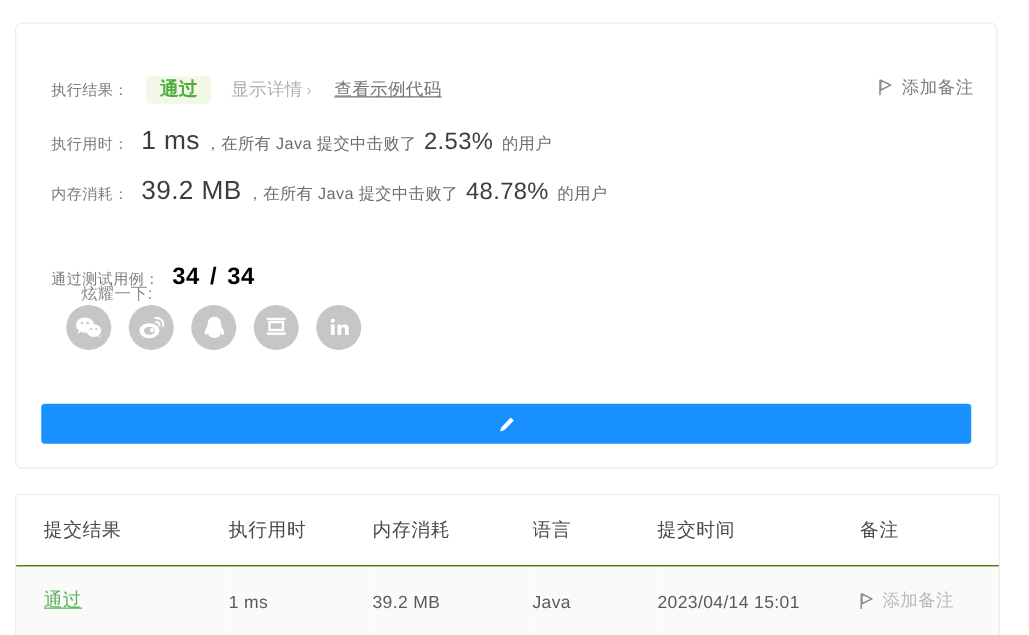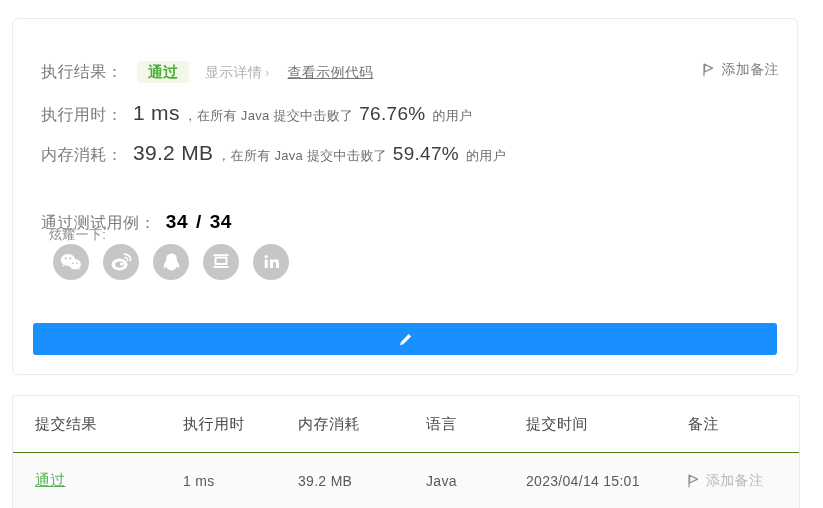--- a/index.html
+++ b/index.html
@@ -29,21 +29,21 @@
     border-radius: 6px;
   }
 
   .row {
     display: flex;
     align-items: baseline;
     position: absolute;
   }
 
   .label {
-    font-size: 16px;
+    font-size: 12px;
     color: #7d7d7d;
     letter-spacing: .4px;
   }
 
   .badge-pass {
     display: inline-block;
     background: #f3f7e7;
     color: #4caf3c;
     font-size: 15px;
     font-weight: bold;
@@ -103,21 +103,21 @@
     gap: 7px;
     font-size: 14px;
     color: #7d7d7d;
     cursor: pointer;
     letter-spacing: .4px;
   }
 
   
   .share-label {
     position: absolute;
-    left: 36px;
+    left: 52px;
     top: 207px;
     font-size: 13px;
     color: #8a8a8a;
     letter-spacing: .3px;
   }
   .share-row {
     position: absolute;
     left: 40px;
     top: 225px;
     display: flex;
@@ -234,29 +234,29 @@
       <path d="M1 0.8 L1 13.2" stroke="#8a8a8a" stroke-width="1.2" fill="none"></path>
       <path d="M1.6 1.2 L9.6 5.1 L1.6 9.0 Z" stroke="#8a8a8a" stroke-width="1.2" fill="none" stroke-linejoin="round"></path>
     </svg>
     <span>添加备注</span>
   </div>
 
   <div class="row" style="left:28px; top:82px;">
     <span class="label">执行用时：</span>
     <span class="metric-big" style="margin-left:10px;">1 ms</span>
     <span class="metric-small" style="margin-left:4px;">，在所有 Java 提交中击败了</span>
-    <span class="metric-pct" style="margin-left:6px;">76.76%</span>
+    <span class="metric-pct" style="margin-left:6px;">2.53%</span>
     <span class="metric-small" style="margin-left:7px;">的用户</span>
   </div>
 
   <div class="row" style="left:28px; top:122px;">
     <span class="label">内存消耗：</span>
     <span class="metric-big" style="margin-left:10px;">39.2 MB</span>
     <span class="metric-small" style="margin-left:4px;">，在所有 Java 提交中击败了</span>
-    <span class="metric-pct" style="margin-left:6px;">59.47%</span>
+    <span class="metric-pct" style="margin-left:6px;">48.78%</span>
     <span class="metric-small" style="margin-left:7px;">的用户</span>
   </div>
 
   <div class="row" style="left:28px; top:164px;margin-top:28px;">
     <span class="label">通过测试用例：</span>
     <span class="cases-num" style="margin-left:10px;">34</span>
     <span class="cases-num" style="margin-left:8px;">/</span>
     <span class="cases-num" style="margin-left:8px;">34</span>
   </div>
 

